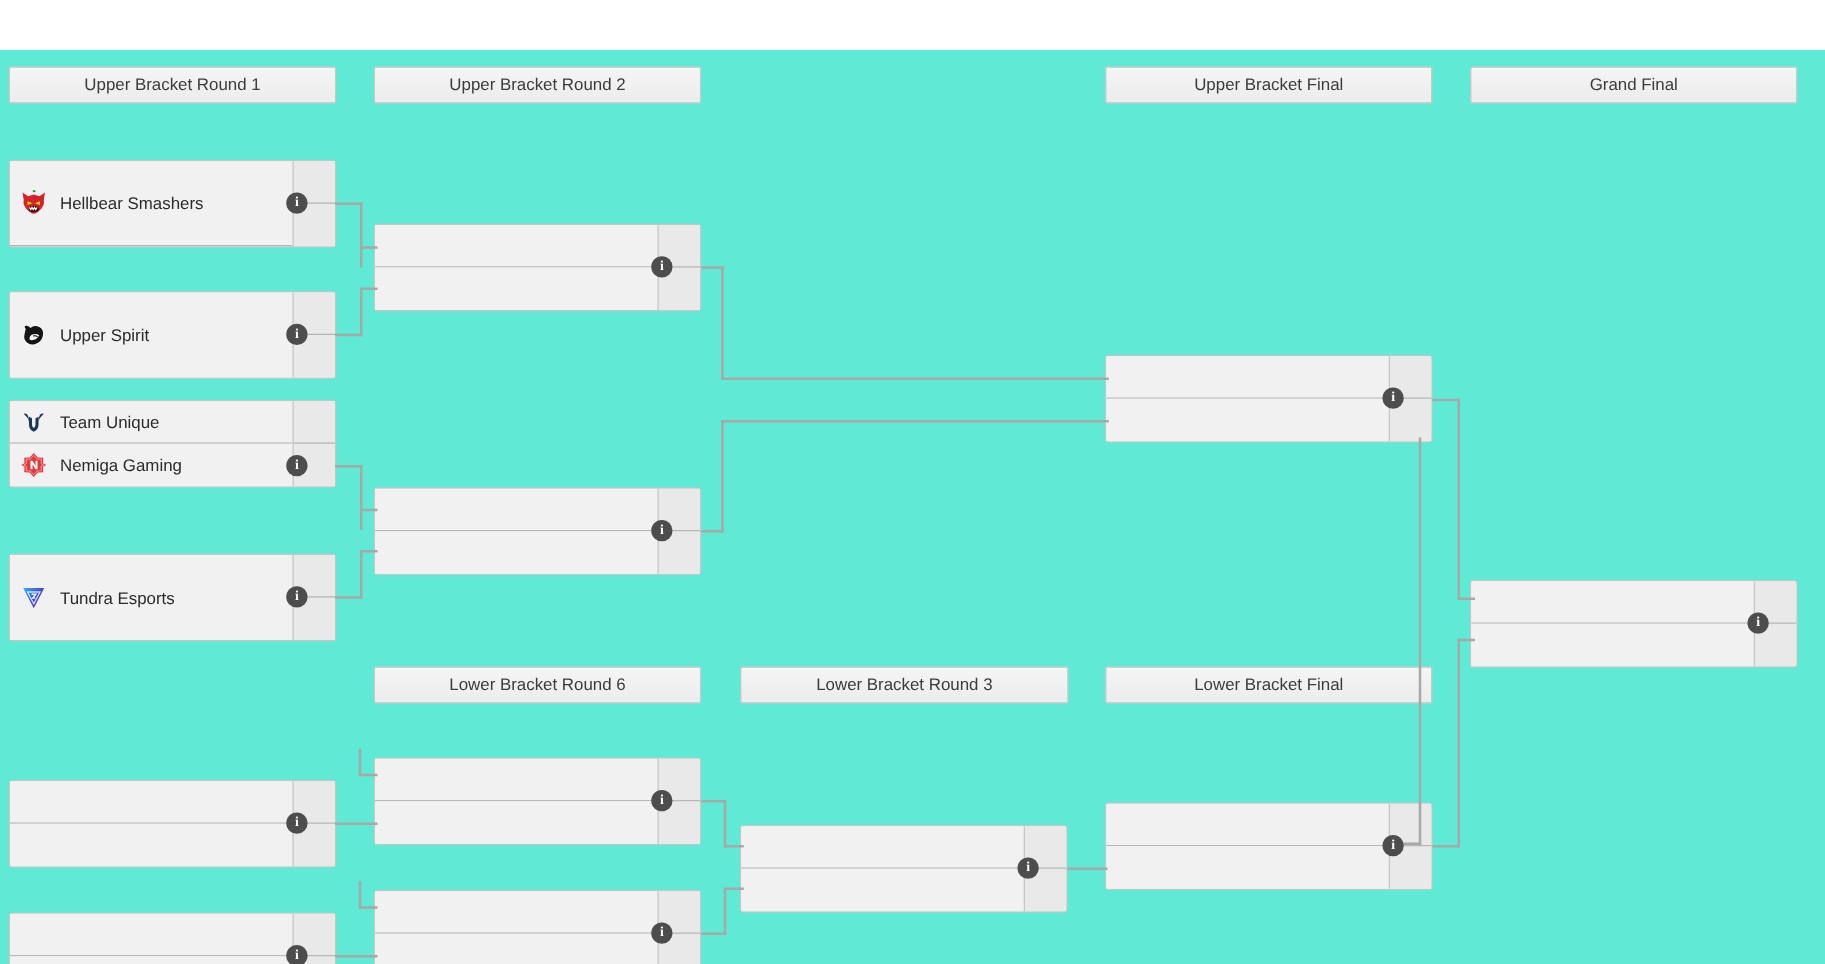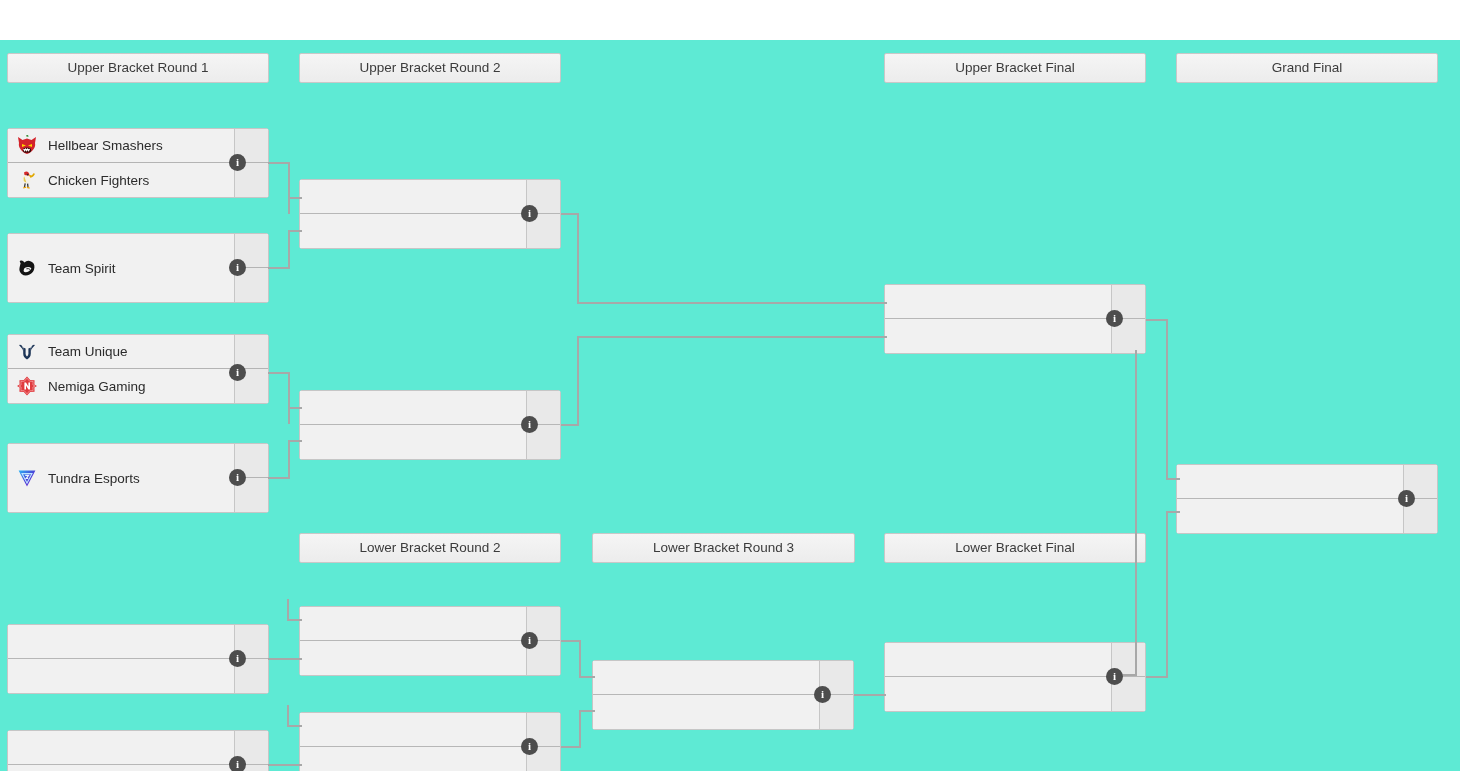--- a/index.html
+++ b/index.html
@@ -141,21 +141,21 @@
 </head>
 <body>
 
 <div id="bracket-root">
 
   <div class="round-header" style="left:7px;  top:13px;  width:262px;">Upper Bracket Round 1</div>
   <div class="round-header" style="left:299px;top:13px;  width:262px;">Upper Bracket Round 2</div>
   <div class="round-header" style="left:884px;top:13px;  width:262px;">Upper Bracket Final</div>
   <div class="round-header" style="left:1176px;top:13px; width:262px;">Grand Final</div>
 
-  <div class="round-header" style="left:299px;top:493px; width:262px;">Lower Bracket Round 2</div>
+  <div class="round-header" style="left:299px;top:493px; width:262px;">Lower Bracket Round 6</div>
   <div class="round-header" style="left:592px;top:493px; width:263px;">Lower Bracket Round 3</div>
   <div class="round-header" style="left:884px;top:493px; width:262px;">Lower Bracket Final</div>
 
   <div class="conn h" style="left:268px; top:122px; width:22px;"></div>
   <div class="conn v" style="left:288px; top:122px; height:52px;"></div>
   <div class="conn h" style="left:288px; top:157px; width:14px;"></div>
 
   <div class="conn h" style="left:268px; top:227px; width:22px;"></div>
   <div class="conn v" style="left:288px; top:190px; height:39px;"></div>
   <div class="conn h" style="left:288px; top:190px; width:14px;"></div>
@@ -215,64 +215,49 @@
             <path d="M4 9 L3 3 L7.5 6 L12 4.5 L16.5 6 L21 3 L20 9 Q21 13 17 17 Q14 20 12 20 Q10 20 7 17 Q3 13 4 9 Z" fill="#d3222a"></path>
             <path d="M7 10 L11 11.5 L7 13 Z" fill="#ffd400"></path>
             <path d="M17 10 L13 11.5 L17 13 Z" fill="#ffd400"></path>
             <ellipse cx="12" cy="16.2" rx="4.2" ry="2.6" fill="#3a0a0a"></ellipse>
             <path d="M8.6 15 L9.6 16.6 L10.6 15 L11.6 16.6 L12.6 15 L13.6 16.6 L14.6 15" stroke="#ffffff" stroke-width="1.1" fill="none"></path>
             <path d="M11.4 2.2 Q12.6 1.2 13 2.6" stroke="#2e8b2e" stroke-width="1.4" fill="none"></path>
           </svg>
         </span>
         <span class="team-name">Hellbear Smashers</span>
       </div>
-      <div class="opprow">
-        <span class="team-logo">
-          <svg width="24" height="24" viewBox="0 0 24 24">
-            <path d="M9 4.5 Q11.5 2.5 13.5 4.5 Q15 6 13.8 7.8 L9.6 7.4 Z" fill="#d62828"></path>
-            <path d="M8.5 7 Q6.5 9.5 7.6 12.5 Q8.6 15.4 11.2 15.6 Q14.2 15.8 15.4 13.2 Q16.5 10.6 14.6 8 Z" fill="#f5f1e6"></path>
-            <path d="M9.2 8.2 Q8 10.4 8.8 12.4 Q9.6 14.4 11.4 14.6" fill="#e6c84b"></path>
-            <path d="M14 6.6 L16.6 7.4 L14.2 8.4 Z" fill="#f0a202"></path>
-            <circle cx="12.6" cy="6.6" r="0.9" fill="#2b2b2b"></circle>
-            <path d="M15 9 Q18.5 8 19.2 5.5" stroke="#e0a800" stroke-width="1.6" fill="none"></path>
-            <path d="M10.2 15.4 L9.4 19.4 M12.6 15.6 L13 19.4" stroke="#3a3a3a" stroke-width="1.3"></path>
-            <path d="M8.2 20 L11 19.2 M12 19.4 L14.6 20.2" stroke="#f0a202" stroke-width="1.3"></path>
-          </svg>
-        </span>
-        <span class="team-name">Chicken Fighters</span>
-      </div>
     </div>
     <div class="scorecol">
       <div class="scorecell top"></div>
       <div class="scorecell"></div>
     </div>
   </div>
   <div class="info-badge" style="left:229px; top:114px;">i</div>
 
   <div class="match" style="left:7px; top:193px; width:262px; height:70px;">
     <div class="opponents">
       <div class="opprow">
         <span class="team-logo">
           <svg width="24" height="24" viewBox="0 0 24 24">
             <path d="M5.6 7.2 Q3.6 4.4 6.4 4.6 Q8.2 4.8 9.4 6.4 Q12.2 3.8 16 5.4 Q19.8 7 19.4 11.6 Q19 16.4 14.6 18.6 Q10 20.8 6.6 18 Q3.6 15.4 4.6 11.6 Q5 9.4 5.6 7.2 Z" fill="#141414"></path>
             <path d="M10.6 11.6 Q13.8 10.4 16.4 12.2 Q14.4 16 10.4 16.2 Q8.4 16.2 8.6 14.4 Q8.8 12.4 10.6 11.6 Z" fill="#f7f7f7"></path>
             <path d="M11.4 12.8 Q13.6 12.2 15 13.4" stroke="#141414" stroke-width="0.9" fill="none"></path>
           </svg>
         </span>
-        <span class="team-name">Team Spirit</span>
+        <span class="team-name">Upper Spirit</span>
       </div>
     </div>
     <div class="scorecol">
       <div class="scorecell top"></div>
       <div class="scorecell"></div>
     </div>
   </div>
   <div class="info-badge" style="left:229px; top:219px;">i</div>
 
-  <div class="match" style="left:7px; top:294px; width:262px; height:70px;">
+  <div class="match" style="left:7px; top:280px; width:262px; height:70px;">
     <div class="opponents">
       <div class="opprow top">
         <span class="team-logo">
           <svg width="24" height="24" viewBox="0 0 24 24">
             <path d="M4 5 Q6.4 4.2 7.4 6.6 Q8.4 9 8.2 11.6 Q8 9 6.2 7.4 Q5 6.2 4 5 Z" fill="#1d3557"></path>
             <path d="M20 5 Q17.6 4.2 16.6 6.6 Q15.6 9 15.8 11.6 Q16 9 17.8 7.4 Q19 6.2 20 5 Z" fill="#1d3557"></path>
             <path d="M8.2 7.4 L8.2 13.6 Q8.2 17.8 12 19.4 Q15.8 17.8 15.8 13.6 L15.8 7.4 L13.4 8.6 L13.4 13.8 Q13.4 15.6 12 16.4 Q10.6 15.6 10.6 13.8 L10.6 8.6 Z" fill="#1d3557"></path>
           </svg>
         </span>
         <span class="team-name">Team Unique</span>

